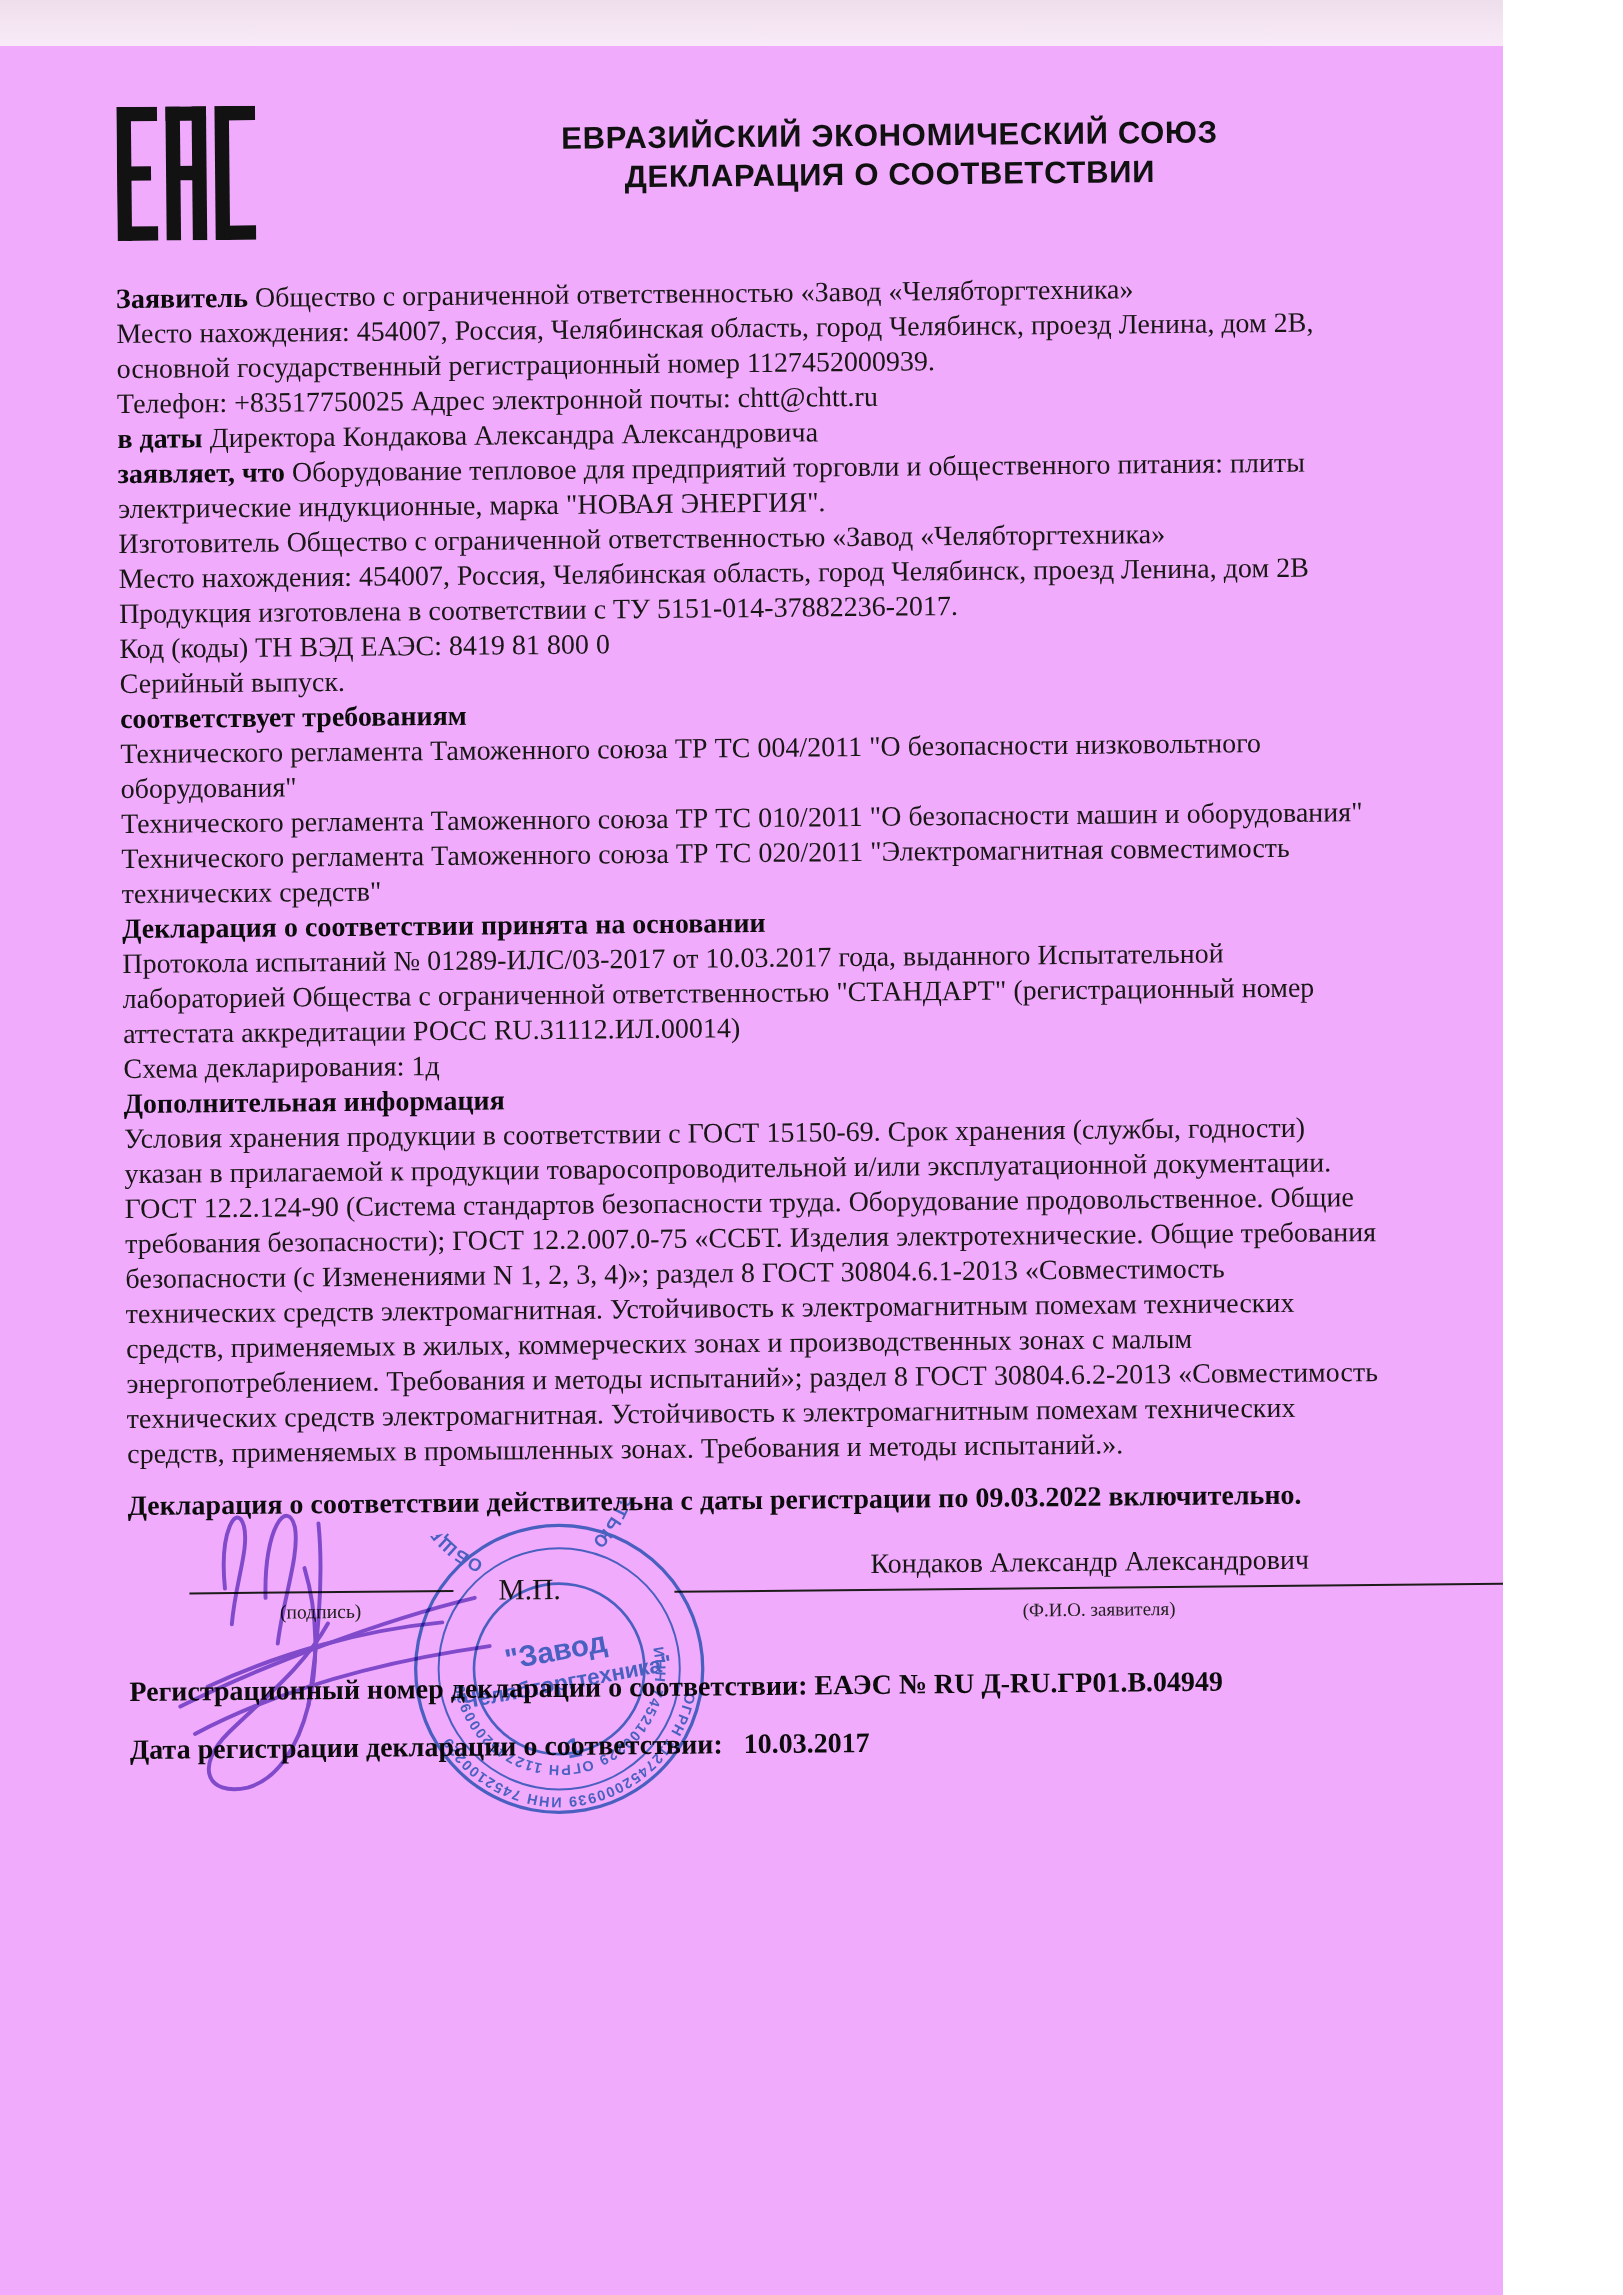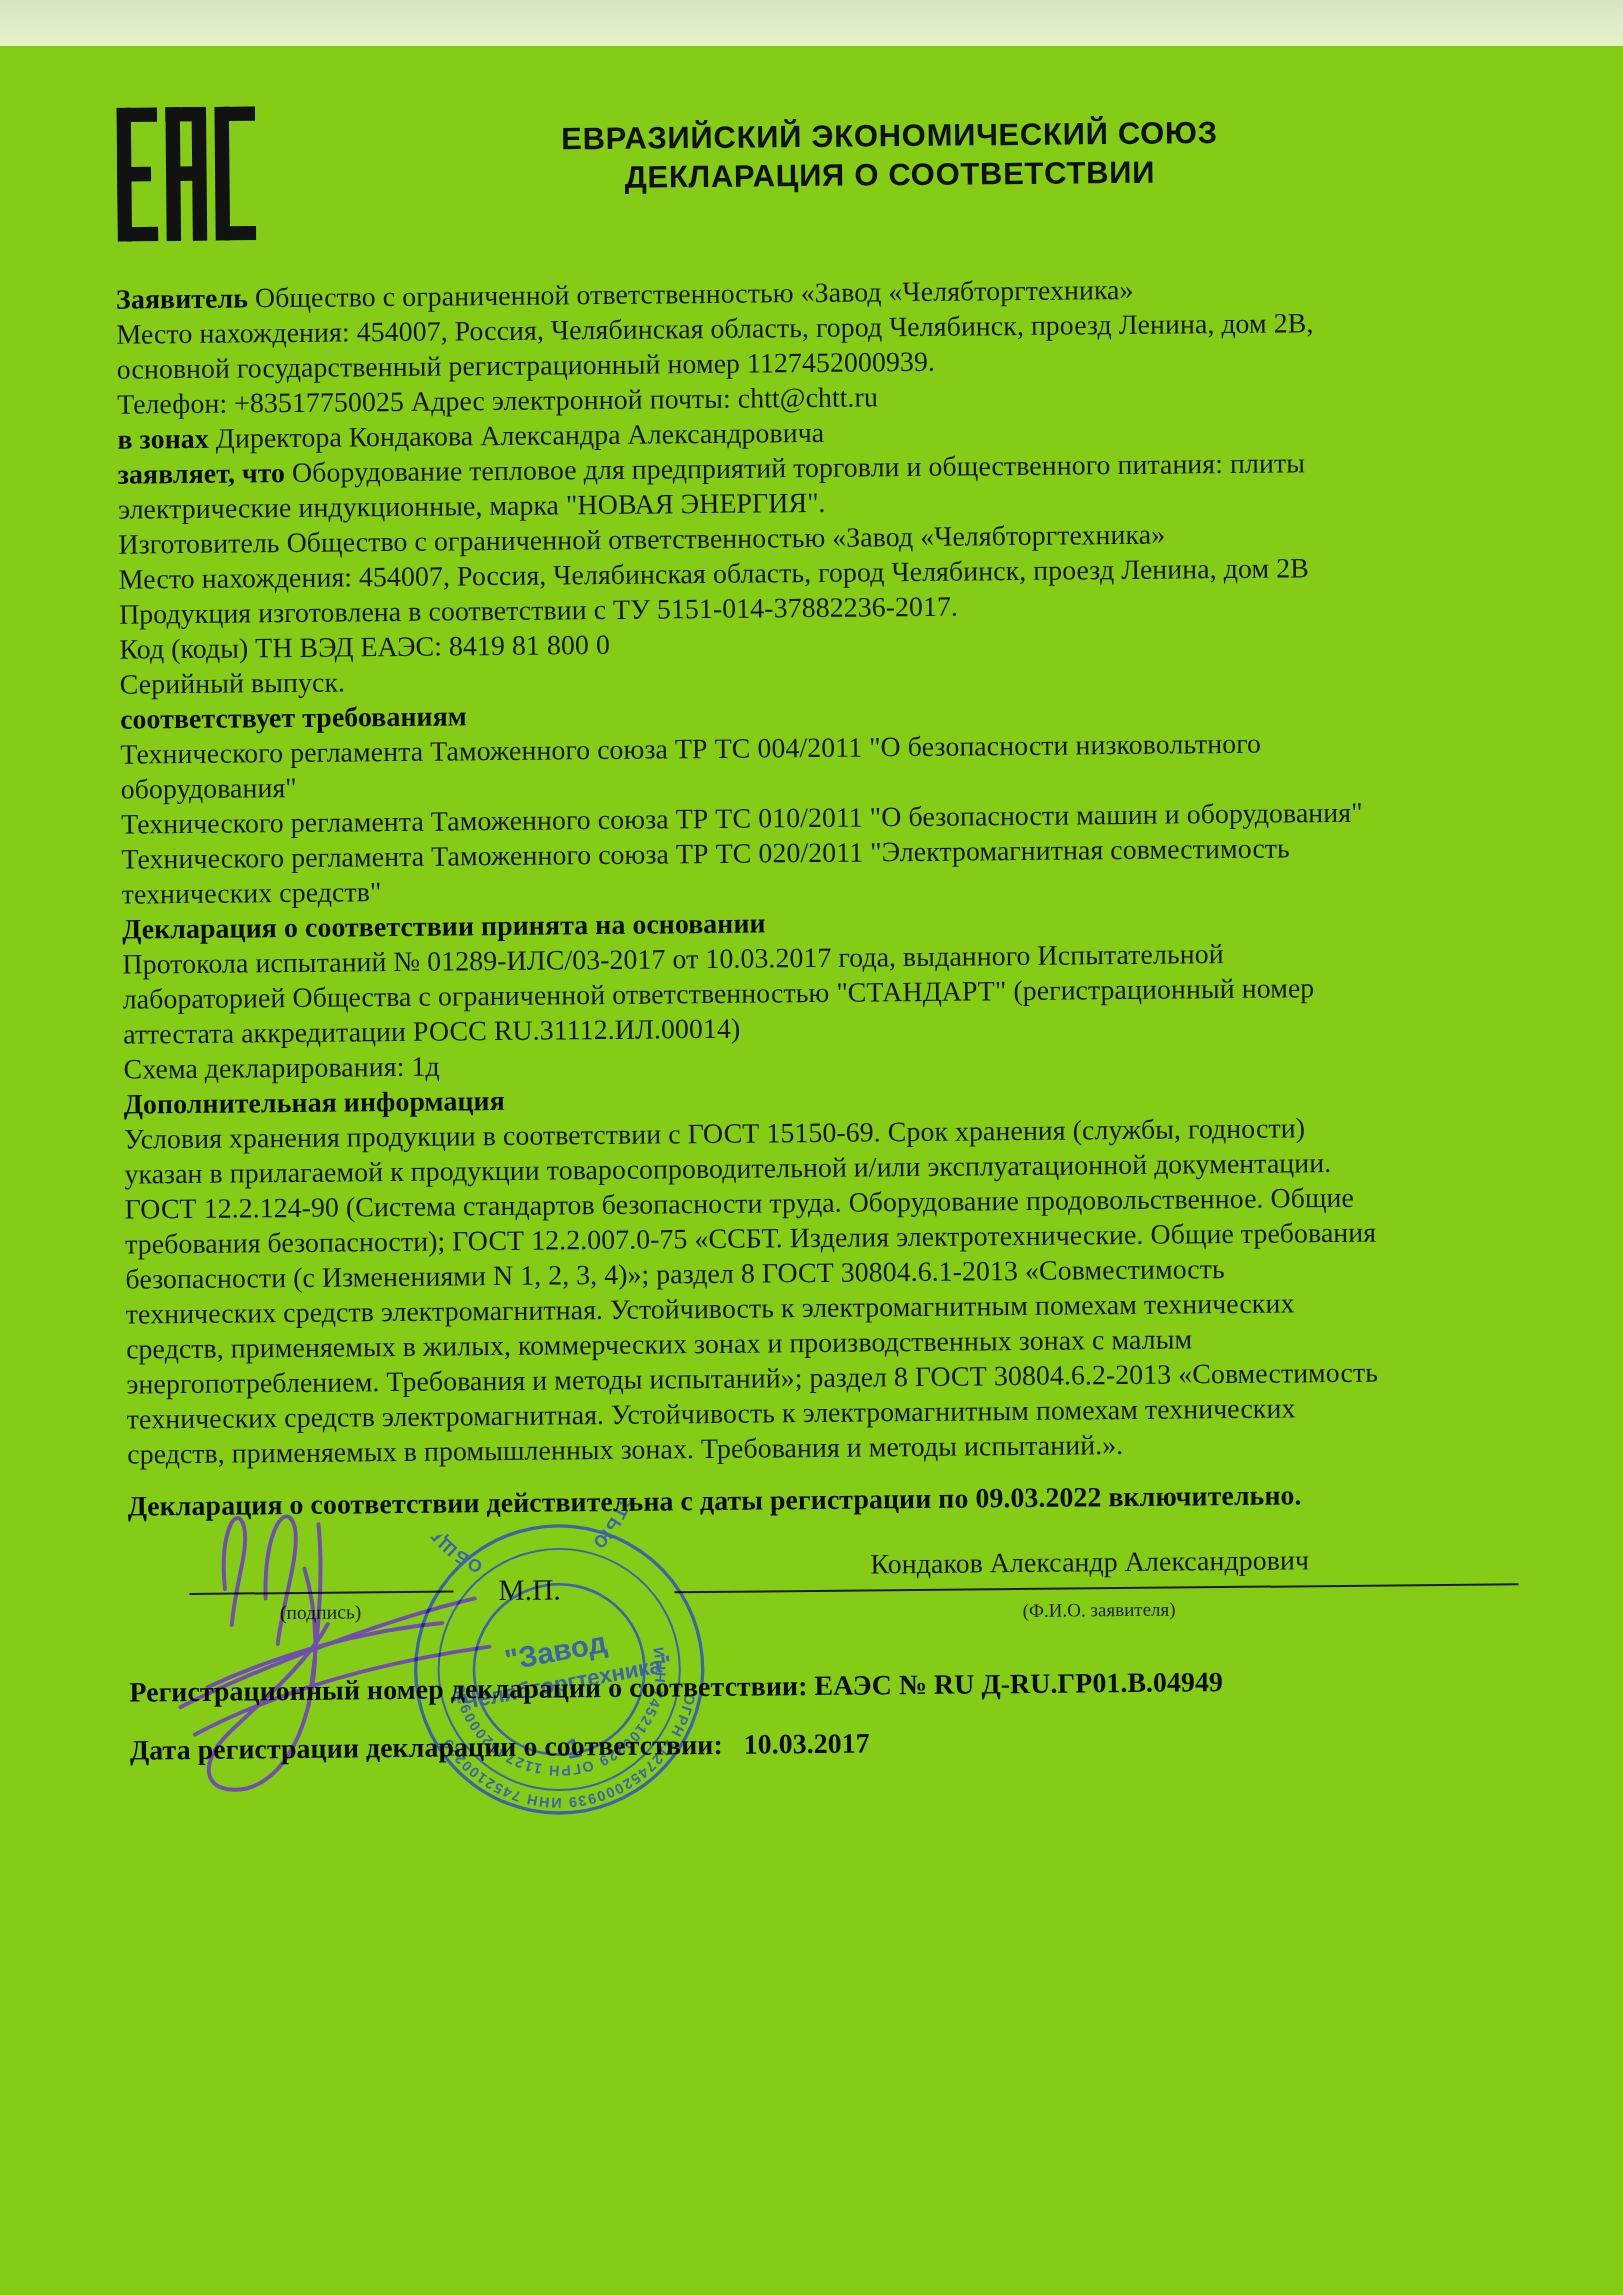--- a/index.html
+++ b/index.html
@@ -1,18 +1,18 @@
 <!DOCTYPE html>
 <html style="font-size:10.5px"><head>
 <meta charset="utf-8">
 <style>
   html,body{margin:0;padding:0;background:#ffffff;}
   .page{
-    position:relative; width:1623px; height:2295px;
-    background:#84cc16; overflow:hidden;
+    position:relative; width:1503px; height:2295px;
+    background:#f0abfc; overflow:hidden;
     font-family:"Liberation Serif", serif; color:#151412;
   }
   .scan-top{
     position:absolute; left:0; top:0; width:100%; height:46px;
     background:linear-gradient(#edebe8 0%, #f6f4f1 55%, #fbfaf7 100%);
     opacity:.8;
   }
   .tilt{position:absolute; inset:0; transform:rotate(-0.55deg); transform-origin:50% 40%;}
 
   
@@ -79,21 +79,21 @@
     <div class="title">
       <div>ЕВРАЗИЙСКИЙ ЭКОНОМИЧЕСКИЙ СОЮЗ</div>
       <div>ДЕКЛАРАЦИЯ О СООТВЕТСТВИИ</div>
     </div>
 
     <div class="doc-lines" id="doc-lines">
         <div class="line"><span class="b">Заявитель</span><span> Общество с ограниченной ответственностью «Завод «Челябторгтехника»</span></div>
         <div class="line"><span>Место нахождения: 454007, Россия, Челябинская область, город Челябинск, проезд Ленина, дом 2В,</span></div>
         <div class="line"><span>основной государственный регистрационный номер 1127452000939.</span></div>
         <div class="line"><span>Телефон: +83517750025 Адрес электронной почты: chtt@chtt.ru</span></div>
-        <div class="line"><span class="b">в зонах</span><span> Директора Кондакова Александра Александровича</span></div>
+        <div class="line"><span class="b">в даты</span><span> Директора Кондакова Александра Александровича</span></div>
         <div class="line"><span class="b">заявляет, что</span><span> Оборудование тепловое для предприятий торговли и общественного питания: плиты</span></div>
         <div class="line"><span>электрические индукционные, марка "НОВАЯ ЭНЕРГИЯ".</span></div>
         <div class="line"><span>Изготовитель Общество с ограниченной ответственностью «Завод «Челябторгтехника»</span></div>
         <div class="line"><span>Место нахождения: 454007, Россия, Челябинская область, город Челябинск, проезд Ленина, дом 2В</span></div>
         <div class="line"><span>Продукция изготовлена в соответствии с ТУ  5151-014-37882236-2017.</span></div>
         <div class="line"><span>Код (коды) ТН ВЭД ЕАЭС: 8419 81 800 0</span></div>
         <div class="line"><span>Серийный выпуск.</span></div>
         <div class="line"><span class="b">соответствует требованиям</span></div>
         <div class="line"><span>Технического регламента Таможенного союза ТР ТС 004/2011 "О безопасности низковольтного</span></div>
         <div class="line"><span>оборудования"</span></div>

